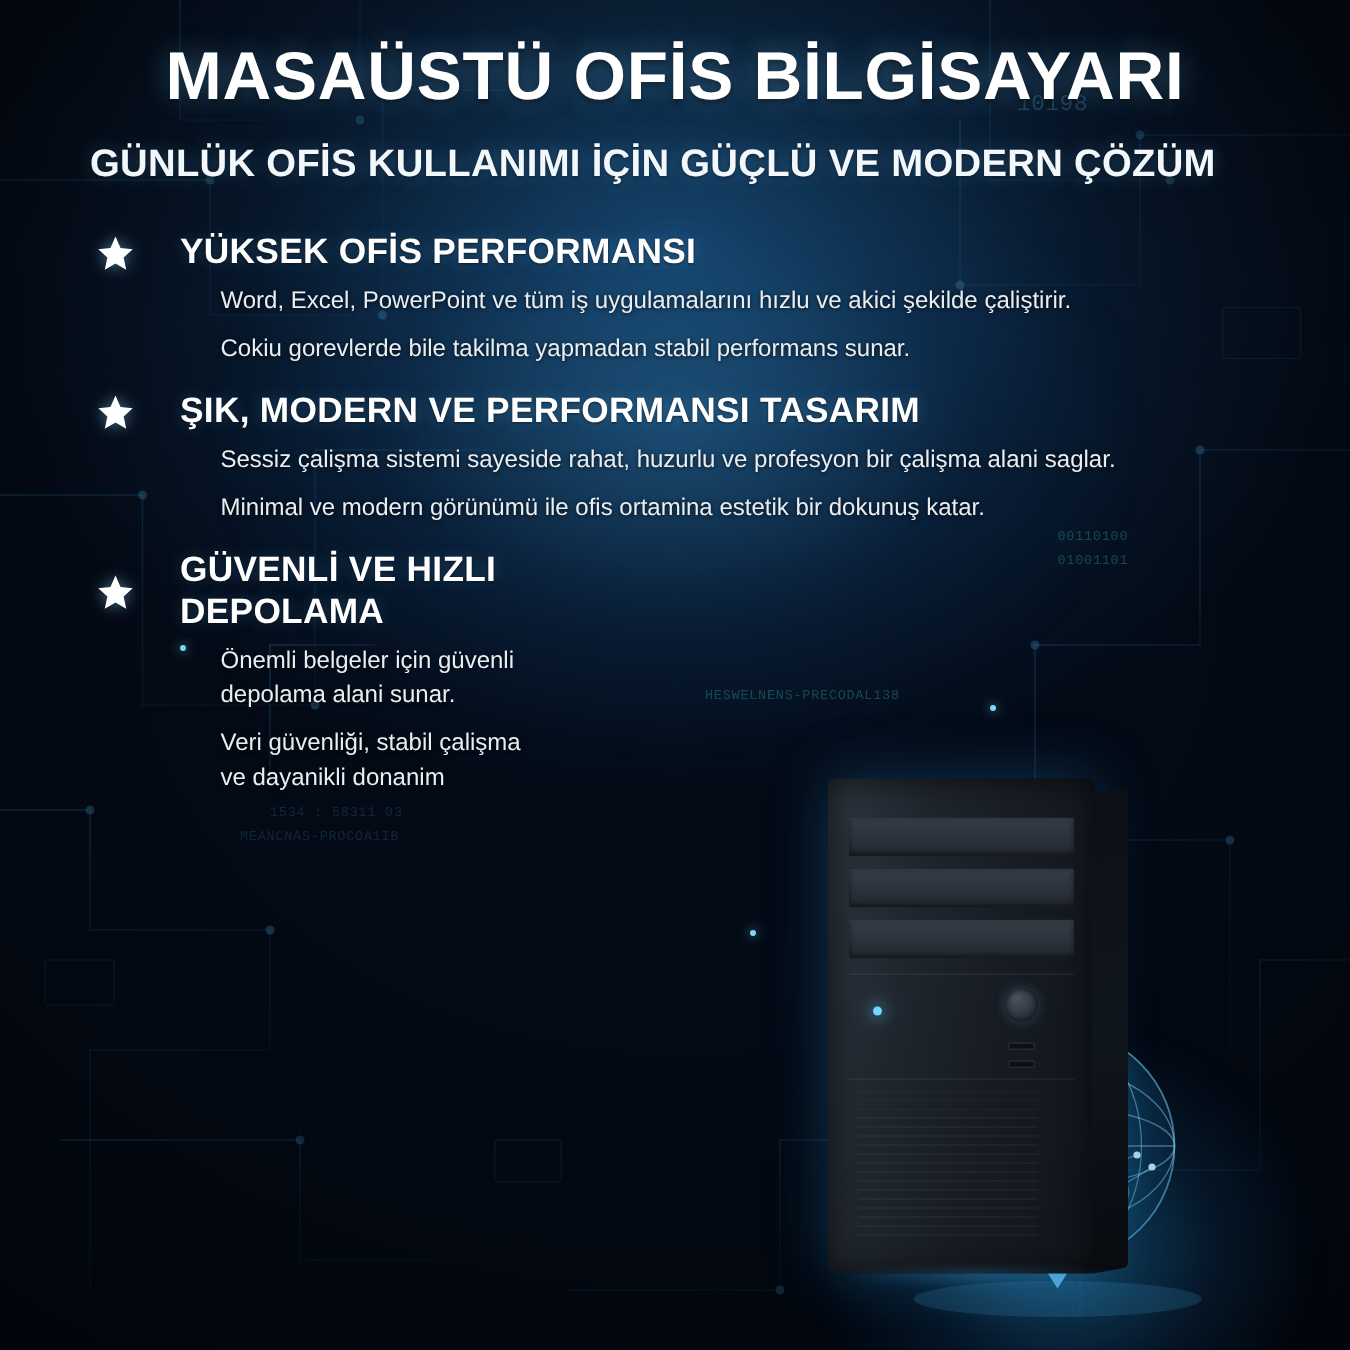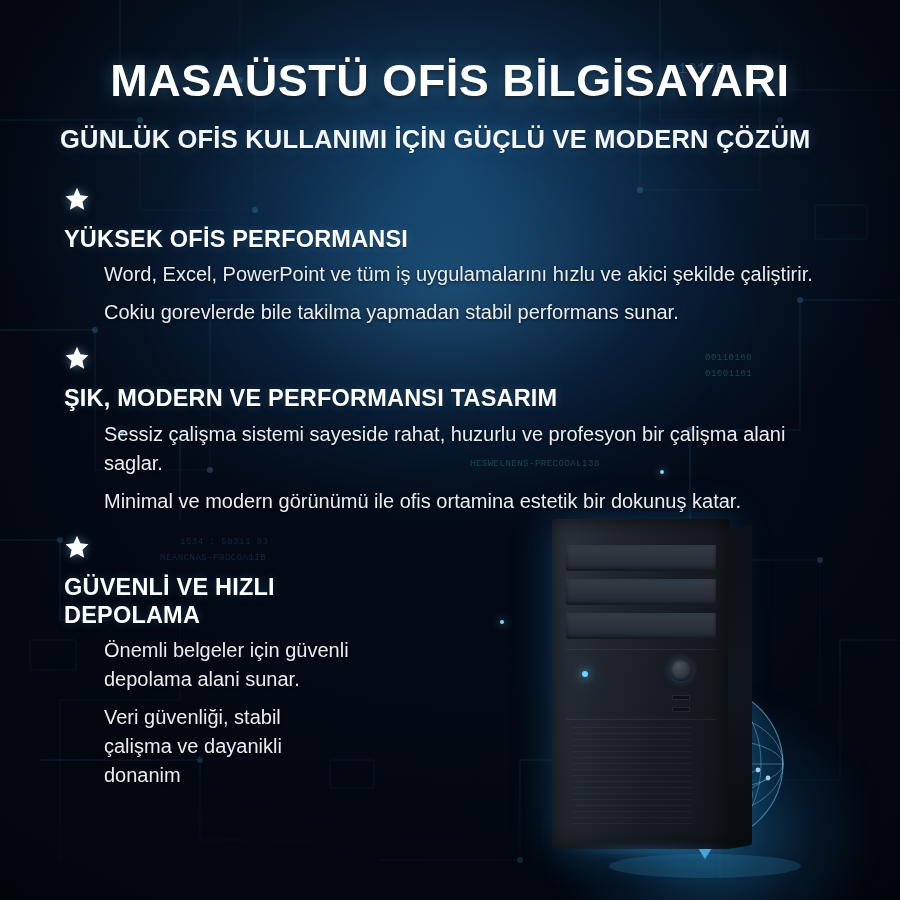--- a/index.html
+++ b/index.html
@@ -52,21 +52,21 @@
     line-height: 12px;
     pointer-events: none;
   }
   .hexcode.dim { color: rgba(90,160,210,0.18); }
   .hexcode.teal { color: rgba(80,220,210,0.26); }
 
   
   .content {
     position: relative;
     z-index: 5;
-    padding: 56px 60px 0 60px;
+    padding: 26px 60px 0 60px;
     height: 100%;
   }
 
   .title {
     text-align: center;
     color: #ffffff;
     font-weight: bold;
     font-size: 45px;
     line-height: 1.12;
     letter-spacing: 0.5px;
@@ -86,23 +86,22 @@
 
   .features {
     margin-top: 28px;
     padding-left: 4px;
   }
 
   .feature { margin-bottom: 16px; }
 
   .feature-head {
     display: flex;
-    align-items: flex-start;
-    gap: 14px;
-    flex-direction: column;
+    align-items: center;
+    gap: 30px;
   }
   .star-icon {
     flex: 0 0 auto;
     margin-top: 2px;
     width: 26px; height: 26px;
     display: block;
     filter: drop-shadow(0 0 5px rgba(150,215,255,0.5));
   }
   .feature-title {
     color: #ffffff;
@@ -112,24 +111,25 @@
     letter-spacing: 0.2px;
     text-shadow: 0 0 10px rgba(110,190,245,0.25), 0 1px 2px rgba(0,0,0,0.6);
   }
 
   .feature-body {
     margin-left: 40px;
     margin-top: 7px;
   }
   .feature-body p {
     color: #e9eef3;
-    font-size: 20px;
+    font-size: 16px;
     line-height: 1.45;
     margin-bottom: 9px;
     text-shadow: 0 1px 3px rgba(0,0,0,0.75);
+    margin-left: 43px;
   }
   .feature-body p:last-child { margin-bottom: 0; }
 
   
   .tower-wrap {
     position: absolute;
     right: 148px;
     bottom: 36px;
     width: 200px;
     height: 345px;

